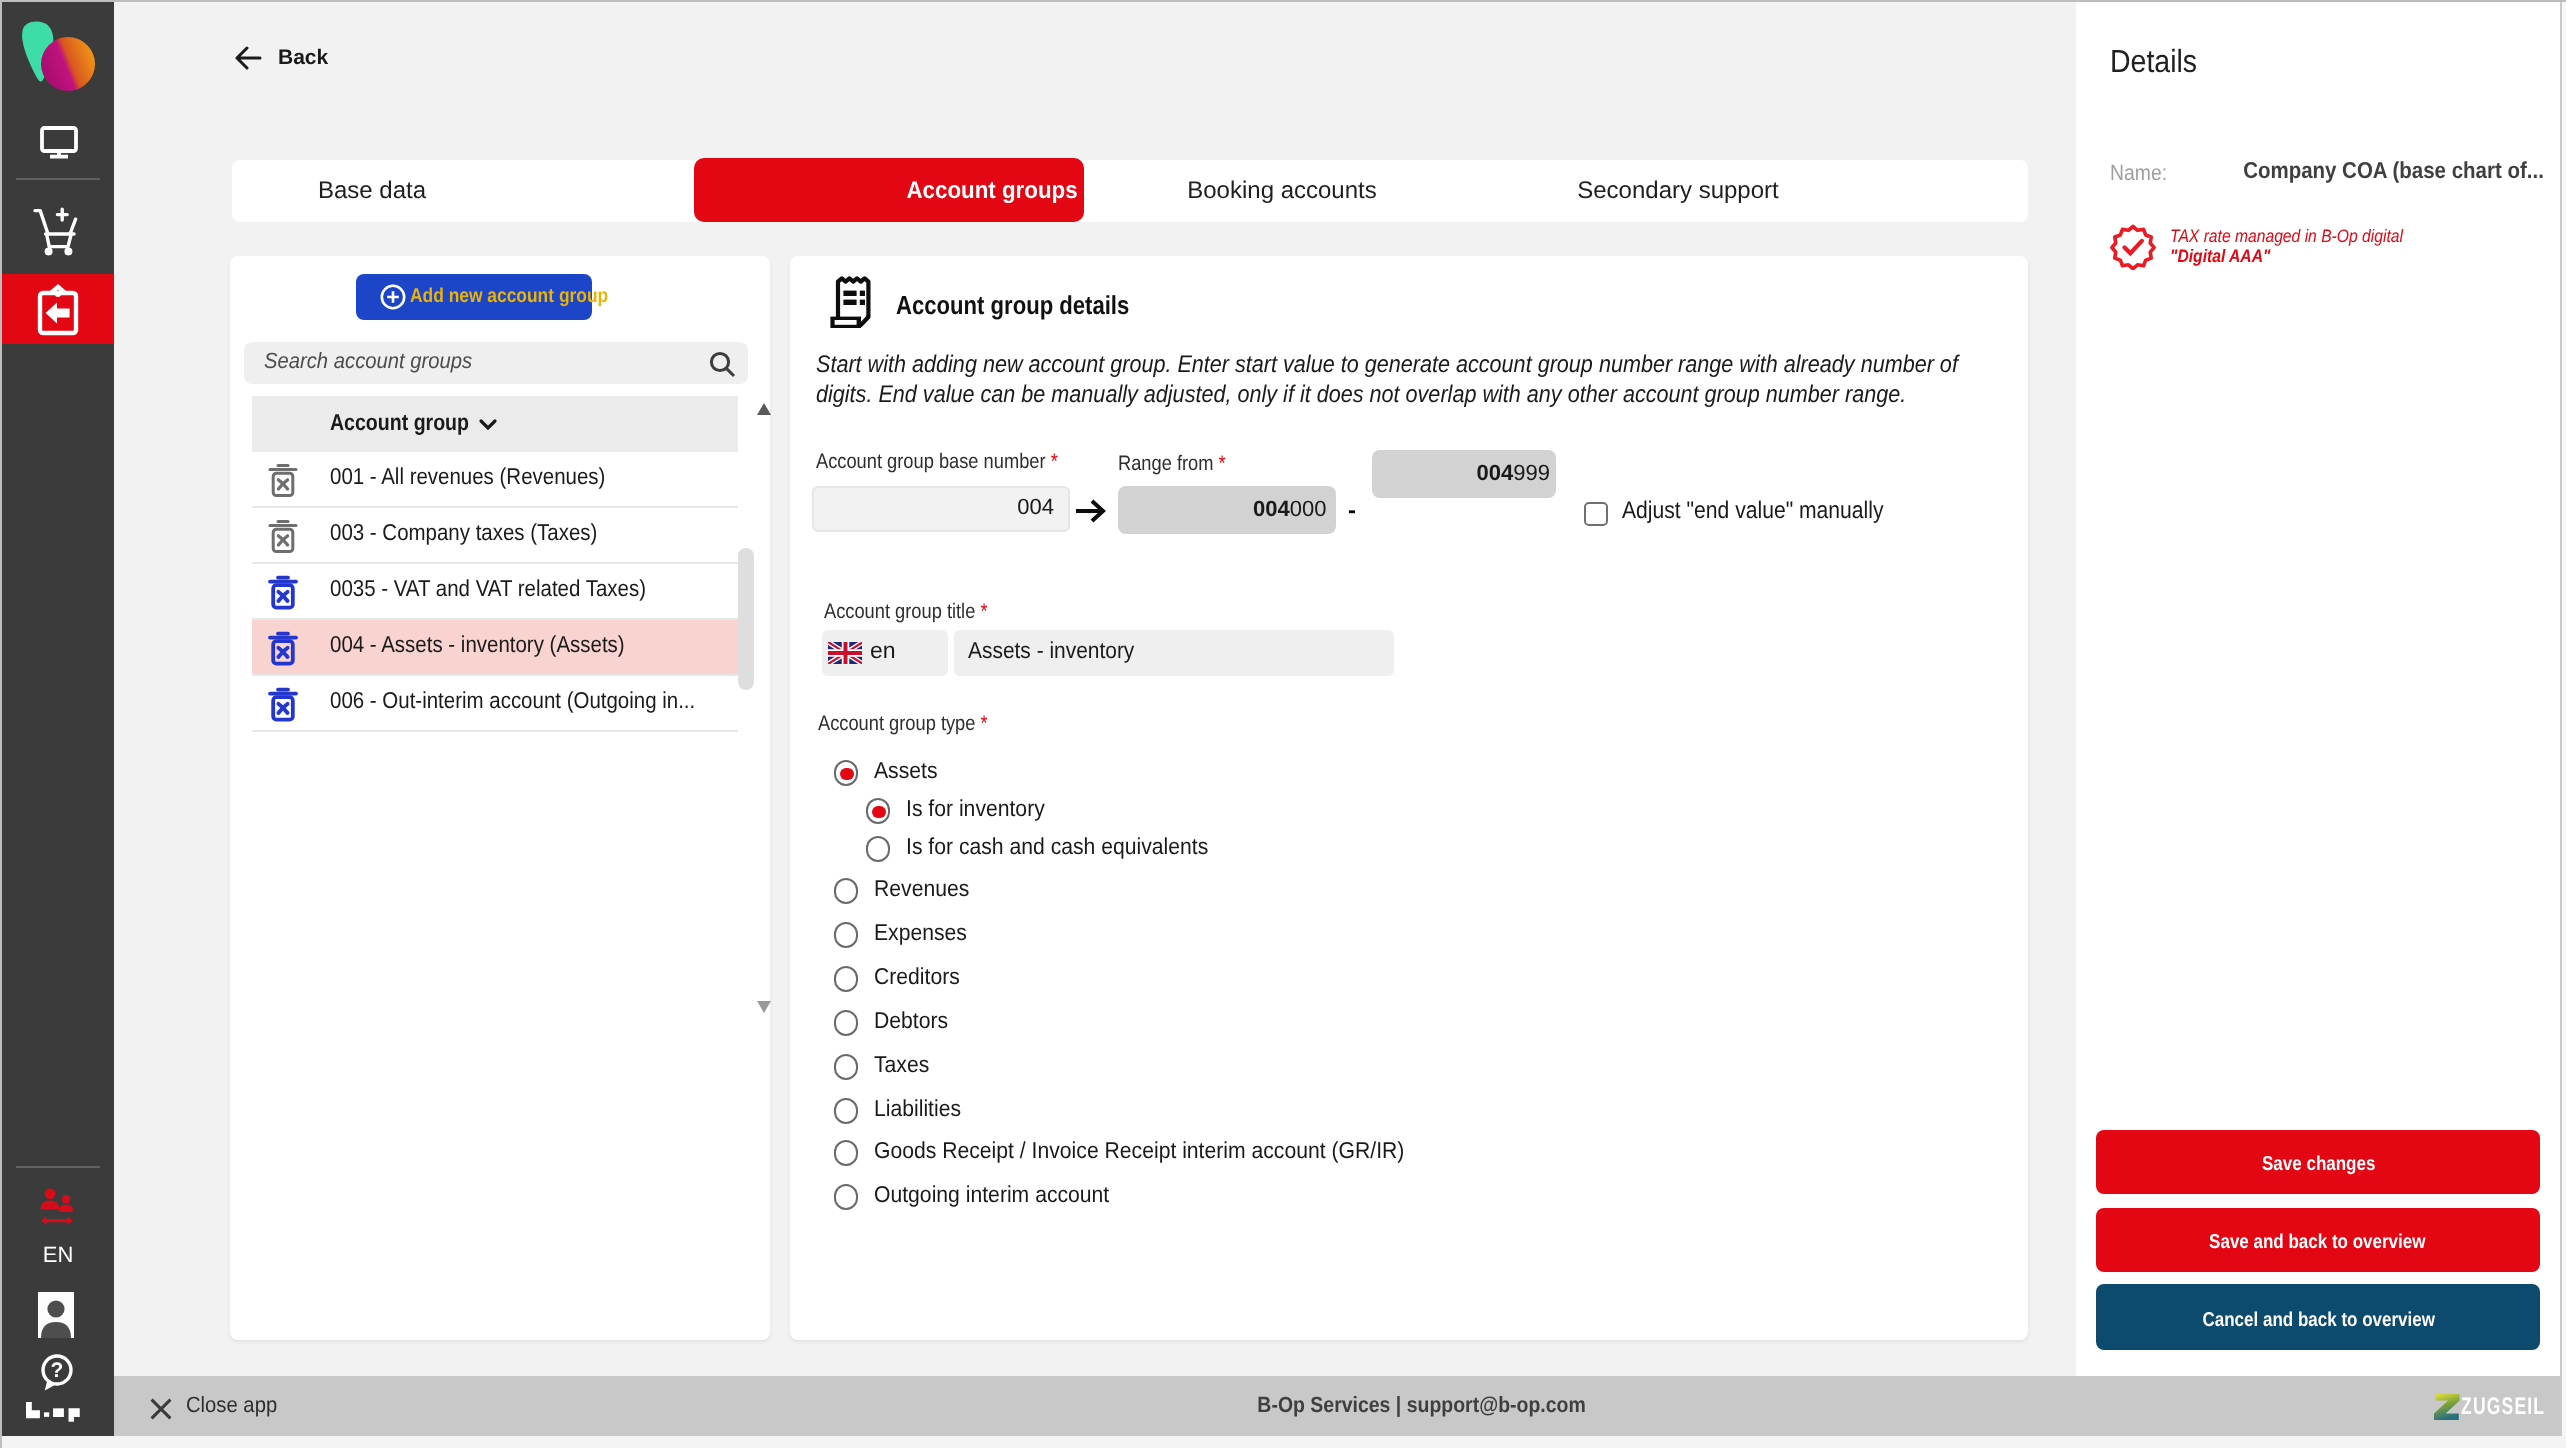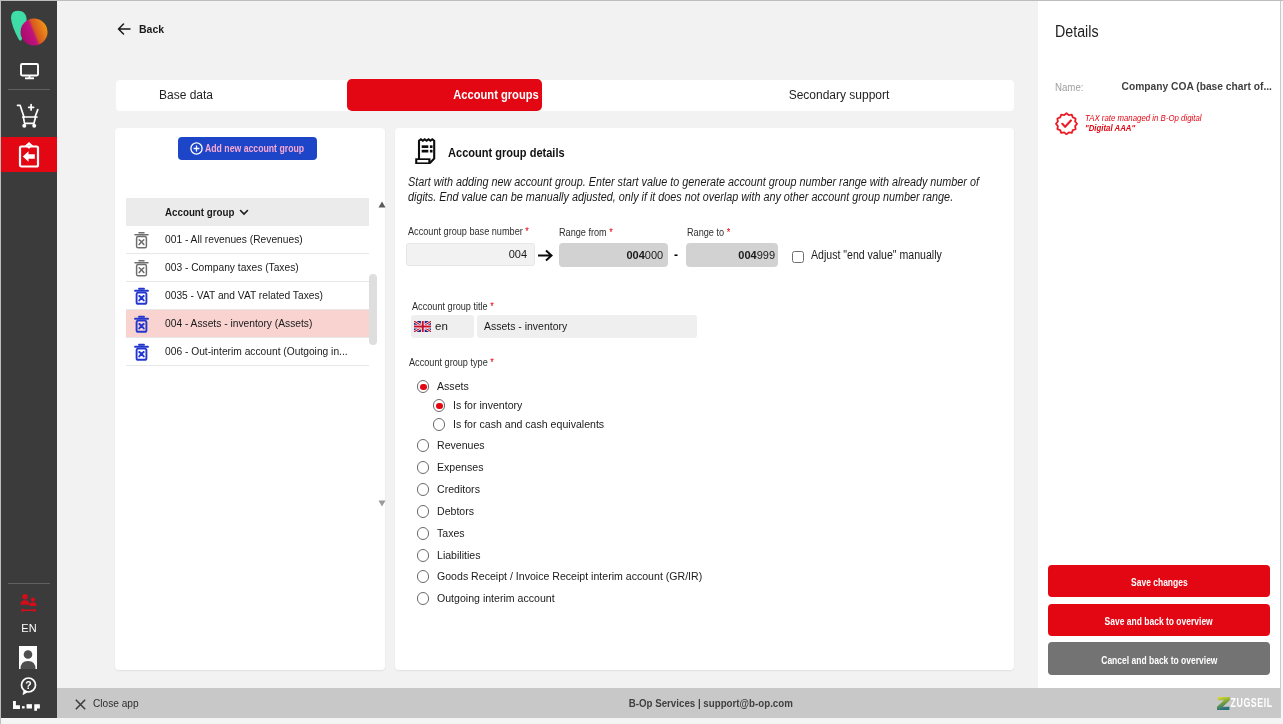--- a/index.html
+++ b/index.html
@@ -21,21 +21,21 @@
 
 #back { position:absolute; left:117px; top:22px; height:14px; display:flex; align-items:center; color:#1a1a1a; }
 #title { position:absolute; left:116px; top:43.5px; font-size:22px; letter-spacing:-0.38px; color:#2e2e2e; }
 
 #tabbar { position:absolute; left:116px; top:80px; width:898px; height:31px; background:#fff; border-radius:4px; }
 .tab { position:absolute; top:0; height:31px; line-height:31px; text-align:center; font-size:12px; color:#1f1f1f; }
 #tab-active { position:absolute; left:306px; top:79px; width:195px; height:32px; background:#e30613; border-radius:5px; color:#fff; font-weight:bold; font-size:12px; text-align:right; line-height:32px;margin-left:41px; }
 #tab-active .tc { transform:scaleX(0.93); }
 
 #leftcard { position:absolute; left:115px; top:128px; width:270px; height:542px; background:#fff; border-radius:4px; box-shadow:0 1px 2px rgba(0,0,0,0.07); }
-#addbtn { position:absolute; left:63px; top:9px; width:139px; height:23px; background:#1c45c8; border-radius:4px; color:#f9a8d4; }
+#addbtn { position:absolute; left:63px; top:9px; width:118px; height:23px; background:#1c45c8; border-radius:4px; color:#eab308; }
 #addbtn svg { position:absolute; left:12px; top:5px; }
 #addbtn span { position:absolute; left:27px; top:0; line-height:23px; font-size:10px; font-weight:bold; transform:scaleX(0.87); transform-origin:0 50%; white-space:nowrap; }
 #search { position:absolute; left:7px; top:43px; width:252px; height:21px; background:#efefef; border-radius:4px; }
 #search .ph { position:absolute; left:10px; top:0; line-height:21px; font-style:italic; font-size:11px; color:#4c4c4c; }
 #listhead { position:absolute; left:11px; top:70px; width:243px; height:28px; background:#ebebeb; }
 #listhead .tt { position:absolute; left:39px; top:0; line-height:28px; font-weight:bold; font-size:11.5px; color:#1a1a1a; }
 .row { position:absolute; left:11px; width:243px; height:28px; border-bottom:1px solid #e7e7e7; background:#fff; }
 .row .txt { position:absolute; left:39px; top:0; line-height:27px; font-size:11.5px; color:#1a1a1a; }
 .row svg { position:absolute; left:8px; top:5px; }
 .row.sel { background:#f8d3d0; }
@@ -142,31 +142,39 @@
 
   <div id="back">
     <svg width="14" height="12" viewBox="0 0 14 12">
         <path d="M6.5,1 L1.5,6 L6.5,11 M1.5,6 H13" stroke="#1a1a1a" stroke-width="1.5" fill="none" stroke-linecap="round" stroke-linejoin="round"></path>
       </svg>
     <span style="font-size:10.5px; font-weight:bold; margin-left:8px;">Back</span>
   </div>
 
   <div id="tabbar">
     <div class="tab" style="left:-30px; width:200px;">Base data</div>
+    <div class="tab" style="left:425px; width:200px;">Booking accounts</div>
     <div class="tab" style="left:623px; width:200px;">Secondary support</div>
   </div>
   <div id="tab-active"><span class="tc">Account groups</span></div>
 
   <div id="leftcard">
     <div id="addbtn">
       <svg width="13" height="13" viewBox="0 0 13 13">
           <circle cx="6.5" cy="6.5" r="5.6" fill="none" stroke="#fff" stroke-width="1.3"></circle>
           <path d="M6.5,3.6 V9.4 M3.6,6.5 H9.4" stroke="#fff" stroke-width="1.3"></path>
         </svg>
       <span>Add new account group</span>
+    </div>
+    <div id="search">
+      <span class="ph"><span class="t" style="transform:scaleX(0.92);">Search account groups</span></span>
+      <svg class="abs" style="right:6px; top:4px;" width="14" height="14" viewBox="0 0 14 14">
+          <circle cx="6" cy="6" r="4.3" fill="none" stroke="#3d3d3d" stroke-width="1.5"></circle>
+          <line x1="9.2" y1="9.2" x2="13" y2="13" stroke="#3d3d3d" stroke-width="1.5"></line>
+        </svg>
     </div>
     <div id="listhead">
       <span class="tt"><span class="t" style="transform:scaleX(0.85);">Account group</span></span>
       <svg class="abs" style="left:113px; top:11px;" width="10" height="7" viewBox="0 0 10 7">
           <path d="M1.5,1.5 L5,5 L8.5,1.5" stroke="#1a1a1a" stroke-width="1.6" fill="none" stroke-linecap="round"></path>
         </svg>
     </div>
     <div class="row" style="top:98px;">
       <svg width="15" height="18" viewBox="0 0 15 18">
           <g stroke="#6e6e6e" fill="none" stroke-width="1.5" stroke-linecap="round" stroke-linejoin="round">
@@ -246,21 +254,21 @@
     <div id="rc-desc">Start with adding new account group. Enter start value to generate account group number range with already number of<br>digits. End value can be manually adjusted, only if it does not overlap with any other account group number range.</div>
     <div class="flabel" style="left:12.8px; top:97px;">Account group base number <b>*</b></div>
     <div class="flabel" style="left:163.9px; top:98px;">Range from <b>*</b></div>
     <div class="flabel" style="left:291.6px; top:98px;">Range to <b>*</b></div>
     <div class="abs rt" style="left:11px; top:115px; width:129px; height:23px; background:#f2f2f2; border:1px solid #e6e6e6; border-radius:3px; font-size:11px; line-height:21px; padding-right:7px; color:#1a1a1a;">004</div>
     <svg class="abs" style="left:141.5px; top:120.5px;" width="16" height="13" viewBox="0 0 16 13">
         <path d="M1,6.5 H13.5 M9,1.5 L14.5,6.5 L9,11.5" stroke="#0d0d0d" stroke-width="2" fill="none"></path>
       </svg>
     <div class="abs rt" style="left:163.7px; top:115px; width:109.5px; height:24px; background:#d2d2d2; border-radius:4px; font-size:11px; line-height:24px; padding-right:5px; color:#1a1a1a;"><b>004</b>000</div>
     <div class="abs" style="left:279px; top:115px; height:24px; line-height:24px; font-size:12px; font-weight:bold;">-</div>
-    <div class="abs rt" style="left:291px; top:115px; width:92px; height:24px; background:#d2d2d2; border-radius:4px; font-size:11px; line-height:24px; padding-right:3px; color:#1a1a1a;"><b>004</b>999</div>
+    <div class="abs rt" style="left:291px; top:97px; width:92px; height:24px; background:#d2d2d2; border-radius:4px; font-size:11px; line-height:24px; padding-right:3px; color:#1a1a1a;"><b>004</b>999</div>
     <div class="abs" style="left:397.4px; top:122.9px; width:11.8px; height:11.8px; border:1.4px solid #707070; border-radius:2.5px; background:#fff;"></div>
     <div class="abs" style="left:416.4px; top:115px; height:24px; line-height:24px; font-size:12px; color:#1a1a1a;"><span class="t">Adjust "end value" manually</span></div>
     <div class="flabel" style="left:16.5px; top:171.5px;">Account group title <b>*</b></div>
     <div class="abs" style="left:15.5px; top:187.4px; width:63.8px; height:22.5px; background:#efefef; border-radius:3px;">
       <svg class="abs" style="left:3.2px; top:5.7px;" width="17.5" height="11" viewBox="0 0 35 22">
         <rect width="35" height="22" fill="#21267a"></rect>
         <path d="M0,0 L35,22 M35,0 L0,22" stroke="#fff" stroke-width="5"></path>
         <path d="M0,0 L35,22 M35,0 L0,22" stroke="#c8102e" stroke-width="2.2"></path>
         <path d="M17.5,0 V22 M0,11 H35" stroke="#fff" stroke-width="7.5"></path>
         <path d="M17.5,0 V22 M0,11 H35" stroke="#c8102e" stroke-width="4"></path>
@@ -300,21 +308,21 @@
     <div id="d-title"><span class="t" style="transform:scaleX(0.89);">Details</span></div>
     <div id="d-name-l"><span class="t">Name:</span></div>
     <div id="d-name-v"><span class="tr">Company COA (base chart of...</span></div>
     <svg class="abs" style="left:17px; top:112px;" width="23" height="23" viewBox="0 0 24 24">
       <path d="M12,1.3 l2.4,2 3.1,-0.5 1.1,2.9 2.9,1.1 -0.5,3.1 2,2.4 -2,2.4 0.5,3.1 -2.9,1.1 -1.1,2.9 -3.1,-0.5 -2.4,2 -2.4,-2 -3.1,0.5 -1.1,-2.9 -2.9,-1.1 0.5,-3.1 -2,-2.4 2,-2.4 -0.5,-3.1 2.9,-1.1 1.1,-2.9 3.1,0.5 Z" fill="none" stroke="#ec1b23" stroke-width="1.9" stroke-linejoin="round"></path>
       <path d="M7.6,12.3 L10.6,15.3 L16.6,8.8" fill="none" stroke="#ec1b23" stroke-width="2.2" stroke-linecap="round"></path>
     </svg>
     <div id="d-warn">TAX rate managed in B-Op digital<br><b>"Digital AAA"</b></div>
     <div class="dbtn" style="top:603.5px; background:#e30613; line-height:32px;"><span>Save and back to overview</span></div>
     <div class="dbtn" style="top:565px; background:#e30613; line-height:32px;"><span>Save changes</span></div>
-    <div class="dbtn" style="top:642px; background:#737373; height:33px; line-height:33px;"><span>Cancel and back to overview</span></div>
+    <div class="dbtn" style="top:642px; background:#0c4a6e; height:33px; line-height:33px;"><span>Cancel and back to overview</span></div>
   </div>
 
   <div id="bottombar">
     <div id="bb-center"><span class="tc">B-Op Services | support@b-op.com</span></div>
     <div id="closeapp">
       <svg style="margin-top:2px;" width="11" height="11" viewBox="0 0 11 11">
           <path d="M0.8,0.8 L10.2,10.2 M10.2,0.8 L0.8,10.2" stroke="#3a3a3a" stroke-width="1.5"></path>
         </svg>
       <span class="lbl"><span class="t" style="transform:scaleX(0.92);">Close app</span></span>
     </div>

